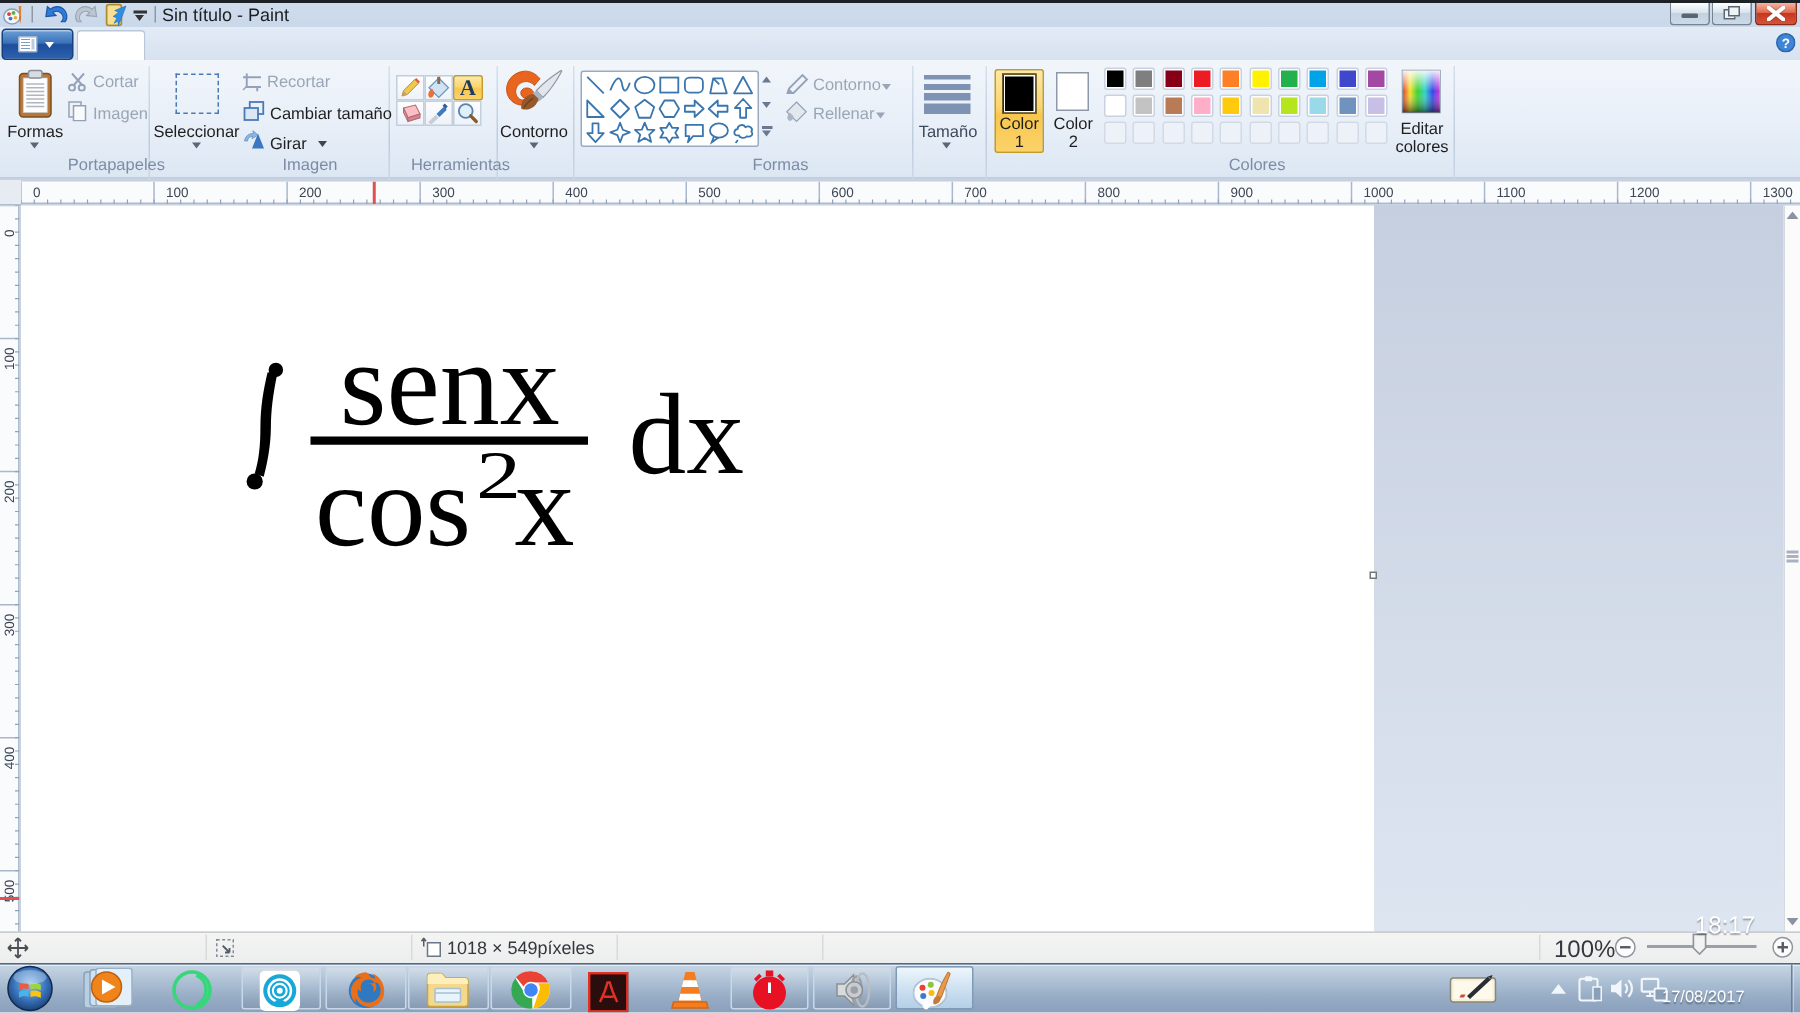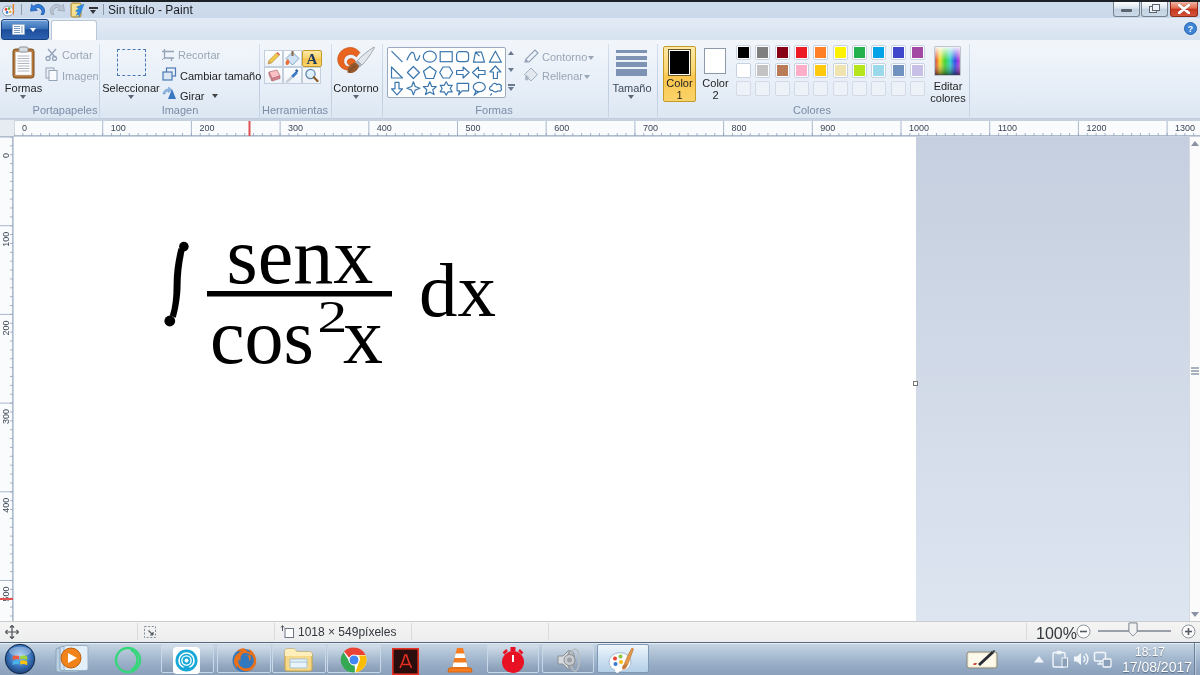--- a/index.html
+++ b/index.html
@@ -13,21 +13,21 @@
 #btn-close{background:linear-gradient(#f5b5a4,#e06a4e 45%,#c8351d 50%,#d2543a);border-color:#8e2a18}
 
 #tabrow{left:0;top:18px;width:1200px;height:22px;background:linear-gradient(#e3ebf5,#d7e2f0)}
 #appbtn{left:1px;top:19px;width:48px;height:21px;border-radius:3px;background:linear-gradient(#6d9fd8,#3a72b8 45%,#1d4d9b 52%,#2c62b0);border:1px solid #17407e;box-shadow:inset 0 1px 0 rgba(255,255,255,.45)}
 .tab{top:20px;height:20px;font-size:12px;text-align:right;padding-top:19px}
 #tab-inicio{left:51px;width:46px;background:#fff;border:1px solid #b9c7d8;border-bottom:none;border-radius:3px 3px 0 0;color:#15428b}
 #tab-ver{left:97px;width:48px;color:#2d4c6d}
 
 #ribbon{left:0;top:40px;width:1200px;height:79px;background:linear-gradient(#f2f6fb,#e8eff8 55%,#dce7f3);border-bottom:1px solid #c0cddd}
 .gdiv{top:4px;width:1px;height:98px;background:linear-gradient(#d4dfec,#becddf 50%,#d4dfec)}
-.glabel{top:64px;font-size:11px;color:#7c8ca6;text-align:center;white-space:nowrap}
+.glabel{top:64px;font-size:11px;color:#7c8ca6;text-align:right;white-space:nowrap}
 .btext{font-size:11px;color:#1e1e1e}
 .gray{color:#9aa6b6}
 .dropv{width:0;height:0;border-left:3px solid transparent;border-right:3px solid transparent;border-top:4px solid #5a6678}
 
 .toolbtn{width:19px;height:17px;border:1px solid #c3cfdd;background:linear-gradient(#fcfdfe,#eef3f9)}
 .selbtn{border:1px solid #c29b29;background:linear-gradient(#fde8a7,#fbd56e 45%,#f9c64e 55%,#fbd36a);border-radius:2px}
 
 .pcell{width:15px;height:15px;border:1px solid #c9d2e0;background:#fff;border-radius:2px}
 .pswatch{position:absolute;left:1px;top:1px;width:11px;height:11px}
 .pempty{width:15px;height:15px;border:1px solid #d3dae6;background:#edf1f8;border-radius:2px}
@@ -605,15 +605,15 @@
  <path d="M1 5.5 L4 5.5 L8 2 L8 14 L4 10.5 L1 10.5 Z" fill="#f2f6fa"></path>
  <path d="M10.5 5 A4.5 4.5 0 0 1 10.5 11 M12.5 2.5 A7.5 7.5 0 0 1 12.5 13.5" stroke="#f2f6fa" stroke-width="1.5" fill="none"></path>
 </svg>
 
 <svg class="abs" style="left:1093px;top:651px" width="19" height="17" viewBox="0 0 19 17">
  <rect x="1.5" y="1.5" width="11" height="8.5" rx="1" fill="none" stroke="#f2f6fa" stroke-width="1.5"></rect>
  <path d="M4.5 13 L9.5 13 M7 10.5 L7 13" stroke="#f2f6fa" stroke-width="1.3"></path>
  <rect x="10" y="8" width="8" height="8" rx="1" fill="#8aa0b8" stroke="#f2f6fa" stroke-width="1.3"></rect>
 </svg>
 
-<div class="abs" style="left:1118px;top:645px;width:64px;text-align:center;font-size:12px;color:#fff;text-shadow:0 1px 1px rgba(0,0,0,.35)">18:17</div>
-<div class="abs" style="left:1108px;top:659px;width:84px;text-align:right;font-size:14px;color:#fff;text-shadow:0 1px 1px rgba(0,0,0,.35)">17/08/2017</div>
+<div class="abs" style="left:1118px;top:609px;width:64px;text-align:center;font-size:16px;color:#fff;text-shadow:0 1px 1px rgba(0,0,0,.35)">18:17</div>
+<div class="abs" style="left:1108px;top:659px;width:84px;text-align:left;font-size:11px;color:#fff;text-shadow:0 1px 1px rgba(0,0,0,.35)">17/08/2017</div>
 <div class="abs" style="left:1194px;top:643px;width:1px;height:32px;background:#6a7f99;box-shadow:1px 0 0 rgba(255,255,255,.35)"></div>
 
 </body></html>

